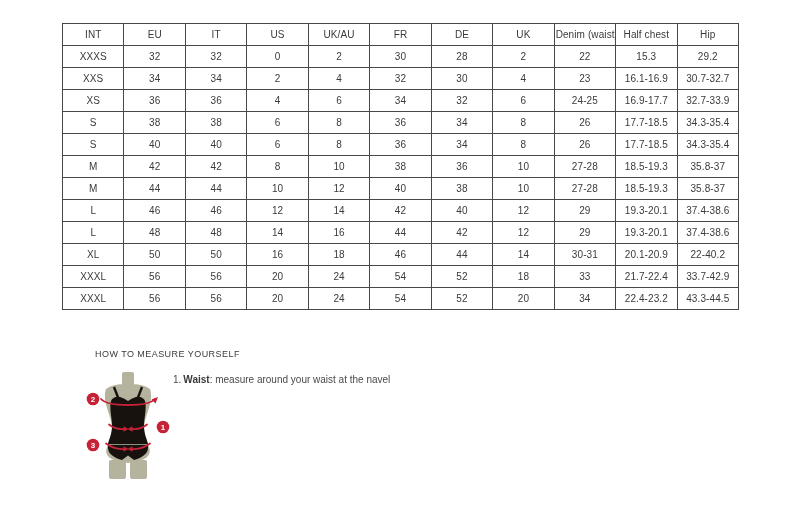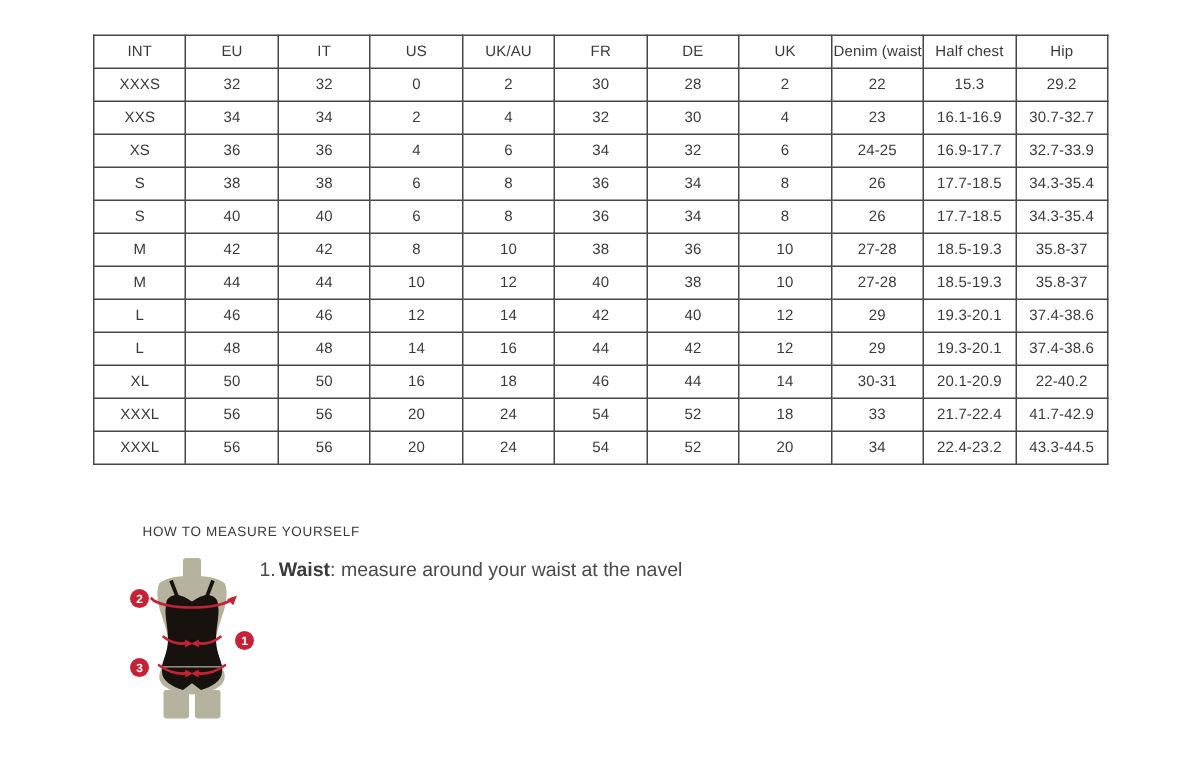--- a/index.html
+++ b/index.html
@@ -59,21 +59,21 @@
     position: absolute;
     left: 78px;
     top: 368px;
     width: 100px;
     height: 112px;
   }
   .steps {
     position: absolute;
     left: 173px;
     top: 375px;
-    font-size: 13px;
+    font-size: 10px;
     color: #4a4a4a;
   }
   .step {
     margin-bottom: 8px;
     line-height: 10px;
     white-space: nowrap;
   }
   .step .num { margin-right: 2px; }
   .step b { color: #3a3a3a; font-weight: 700; }
 </style>
@@ -232,21 +232,21 @@
           <td>XXXL</td>
           <td>56</td>
           <td>56</td>
           <td>20</td>
           <td>24</td>
           <td>54</td>
           <td>52</td>
           <td>18</td>
           <td>33</td>
           <td>21.7-22.4</td>
-          <td>41.7-42.9</td>
+          <td>33.7-42.9</td>
         </tr>
         <tr>
           <td>XXXL</td>
           <td>56</td>
           <td>56</td>
           <td>20</td>
           <td>24</td>
           <td>54</td>
           <td>52</td>
           <td>20</td>

